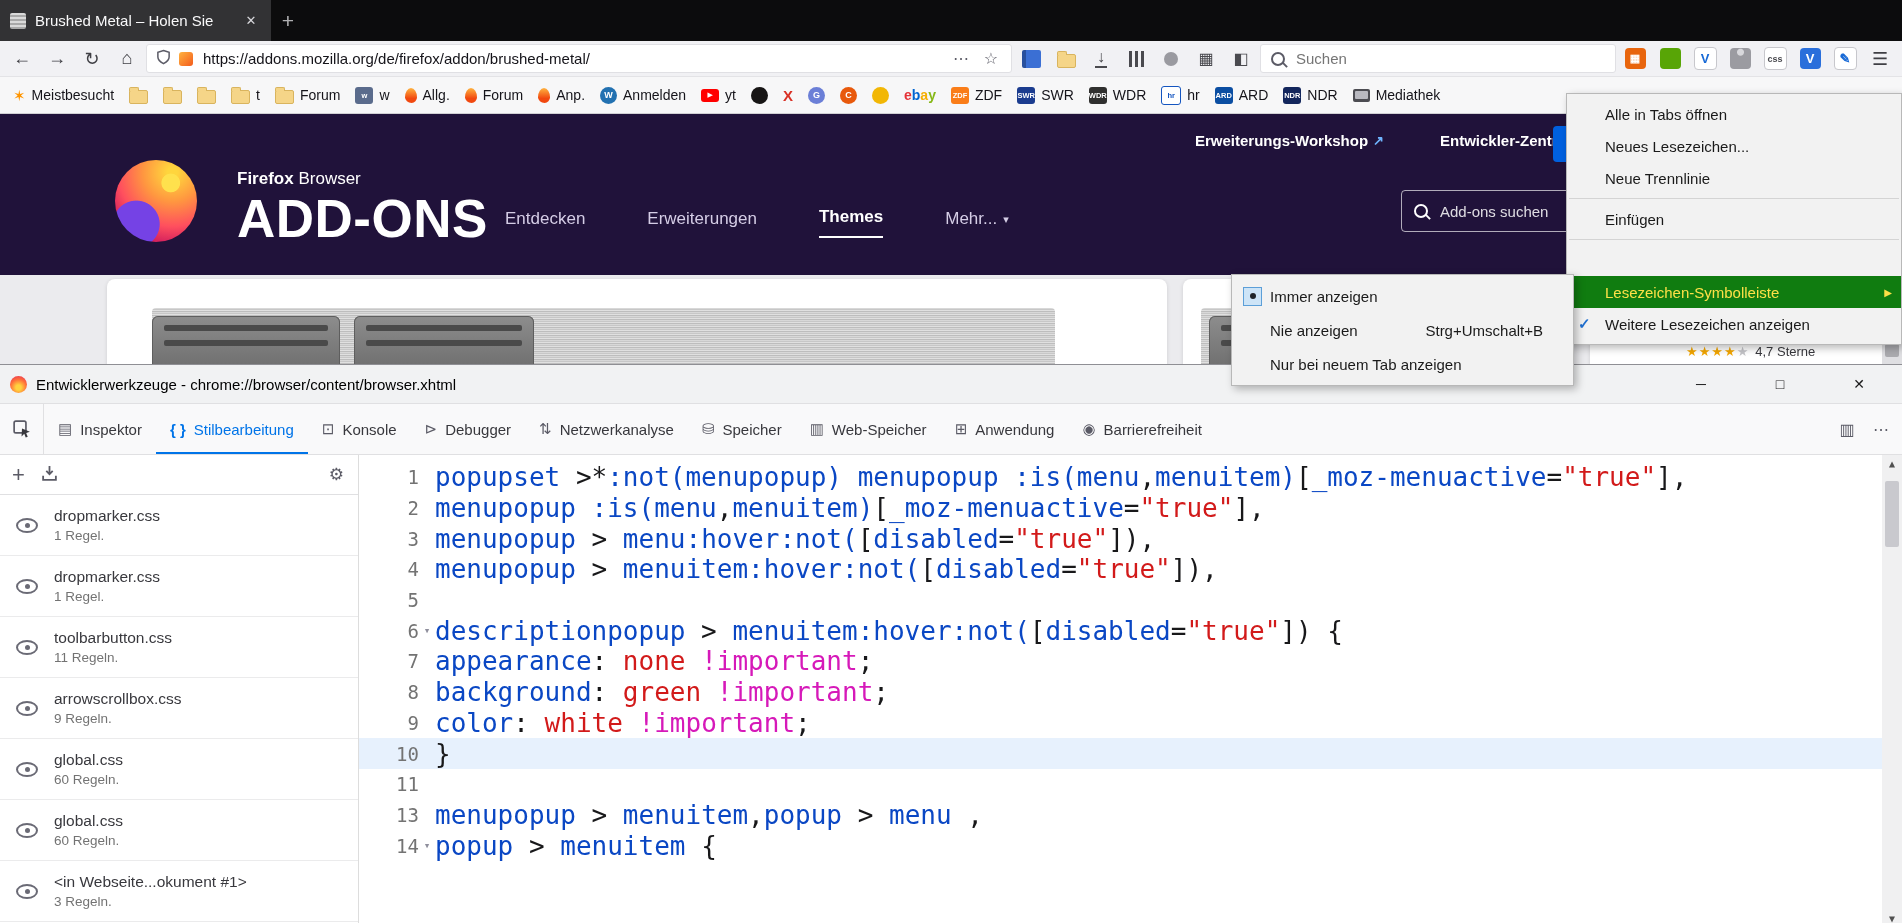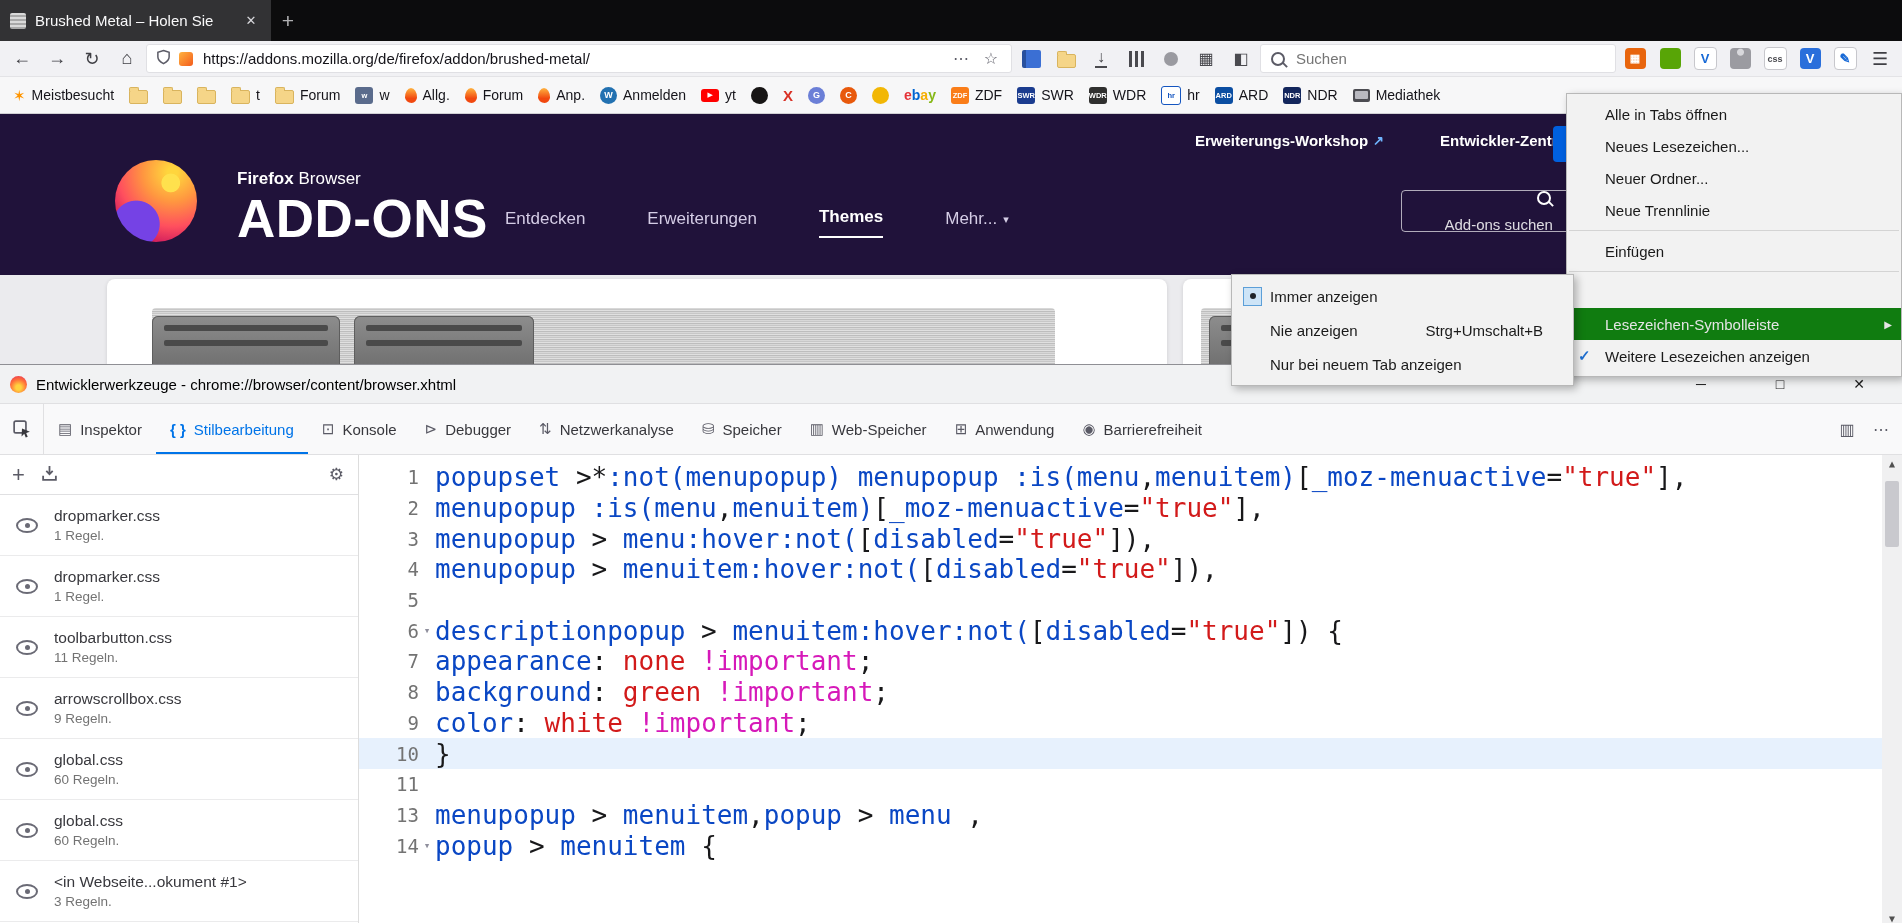--- a/index.html
+++ b/index.html
@@ -71,21 +71,21 @@
                radial-gradient(circle at 26% 78%,#7542e5 0 26%,rgba(0,0,0,0) 27%),
                radial-gradient(120% 120% at 70% 15%,#ffd53d 5%,#ff9640 30%,#ff4f5e 55%,#d5215d 72%,#9059ff 100%);}
   .amo-brand{position:absolute;left:204px;top:56px;line-height:1;margin-left:33px;}
   .brand-top{font-size:17px;}
   .brand-top b{font-weight:bold;}
   .brand-main{font-size:53px;font-weight:800;letter-spacing:.5px;margin-top:5px;}
   .amo-nav{position:absolute;left:483px;top:93px;display:flex;gap:40px;align-items:flex-end;font-size:17px;}
   .amo-nav-item{color:#d5cde6;padding-bottom:9px;display:flex;gap:6px;align-items:center;margin-left:22px;}
   .amo-nav-item.active{color:#fff;font-weight:bold;border-bottom:2px solid #fff;}
   .amo-chev{font-size:11px;}
-  .amo-search{position:absolute;left:1401px;top:76px;width:260px;height:40px;border:1px solid rgba(255,255,255,.65);border-radius:4px;display:flex;align-items:center;gap:10px;padding:0 12px;flex-direction:column;}
+  .amo-search{position:absolute;left:1401px;top:76px;width:260px;height:40px;border:1px solid rgba(255,255,255,.65);border-radius:4px;display:flex;align-items:center;gap:10px;padding:0 12px;}
   .amo-search input{flex:1;border:none;outline:none;background:transparent;color:#fff;font-size:15px;font-family:inherit;}
   .amo-search input::placeholder{color:rgba(255,255,255,.85);}
   .amo-body{position:relative;height:89px;background:#ebebee;overflow:hidden;}
   .card{position:absolute;top:4px;height:150px;background:#fff;border-radius:8px;box-shadow:0 1px 4px rgba(0,0,0,.12);}
   #card1{left:107px;width:1060px;}
   #card2{left:1183px;width:382px;}
   #card3{left:1590px;width:312px;}
   .metal{position:absolute;top:29px;bottom:-10px;background:repeating-linear-gradient(to bottom,#d8d8d8 0 1px,#c7c7c7 1px 2px,#e0e0e0 2px 3px,#bdbdbd 3px 4px);border-radius:4px;overflow:hidden;}
   .metal-tab{position:absolute;top:8px;height:52px;background:linear-gradient(180deg,#8d8d8d,#6f6f6f);border-radius:6px 6px 0 0;box-shadow:inset 0 0 0 1px #5e5e5e;}
   .metal-tab .bar{height:6px;background:#4a4a4a;border-radius:2px;margin:9px 12px 0;}
@@ -95,21 +95,21 @@
   .rating-text{color:#38383d;}
   .page-scroll{position:absolute;left:1882px;top:69px;width:20px;height:20px;background:#dfdfe2;}
   .page-scroll .th{margin:0 3px;height:13px;background:#ababaf;border-radius:2px;}
 
   
   .menu{position:absolute;background:#f2f2f2;border:1px solid #b8b8b8;box-shadow:3px 3px 8px rgba(0,0,0,.28);padding:4px 0;z-index:100;font-size:15px;}
   #ctxmenu{left:1566px;top:93px;width:334px;}
   #submenu{left:1231px;top:274px;width:341px;z-index:101;}
   .mi{height:32px;display:flex;align-items:center;position:relative;padding:0 30px 0 38px;color:#1a1a1a;}
   #submenu .mi{height:34px;}
-  .mi.green{background:#107c10;color:#e5e5e5;margin-top:36px;}
+  .mi.green{background:#107c10;color:#fde047;margin-top:36px;}
   .mi .sub-arrow{position:absolute;right:9px;font-size:10px;}
   .mi .mark{position:absolute;left:11px;}
   .mi .check{color:#1f6fd0;font-weight:bold;font-size:15px;}
   .radio-box{width:17px;height:17px;background:#cde4f7;border:1px solid #5c9fd8;display:flex;align-items:center;justify-content:center;}
   .radio-box::after{content:'';width:6px;height:6px;border-radius:50%;background:#20242a;}
   .mi .shortcut{margin-left:auto;padding-left:30px;}
   .msep{height:1px;background:#d4d4d4;margin:4px 2px;}
 
   
   #devtools{height:561px;flex:none;background:#fff;border-top:1px solid #8f8f94;display:flex;flex-direction:column;}
@@ -587,23 +587,20 @@
 </section>
 
 <div class="menu" id="ctxmenu">
     <div class="mi">
       <span>Alle in Tabs öffnen</span>
     </div>
     <div class="mi">
       <span>Neues Lesezeichen...</span>
     </div>
     <div class="mi">
-      <span>Neuer Ordner...</span>
-    </div>
-    <div class="mi">
       <span>Neue Trennlinie</span>
     </div>
     <div class="msep"></div>
     <div class="mi">
       <span>Einfügen</span>
     </div>
     <div class="msep"></div>
     <div class="mi green">
       <span>Lesezeichen-Symbolleiste</span>
       <span class="sub-arrow">▶</span>

